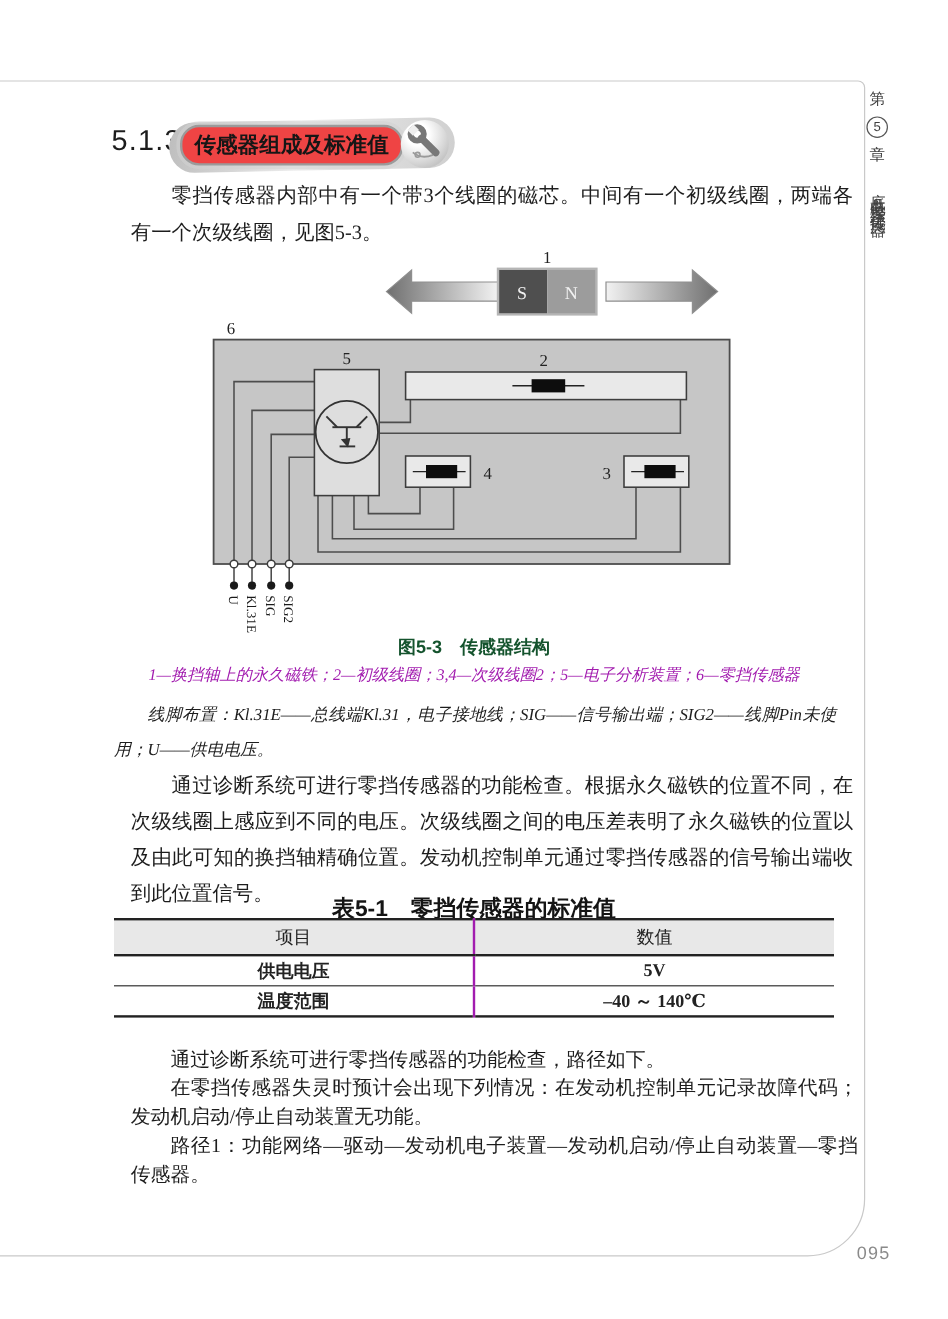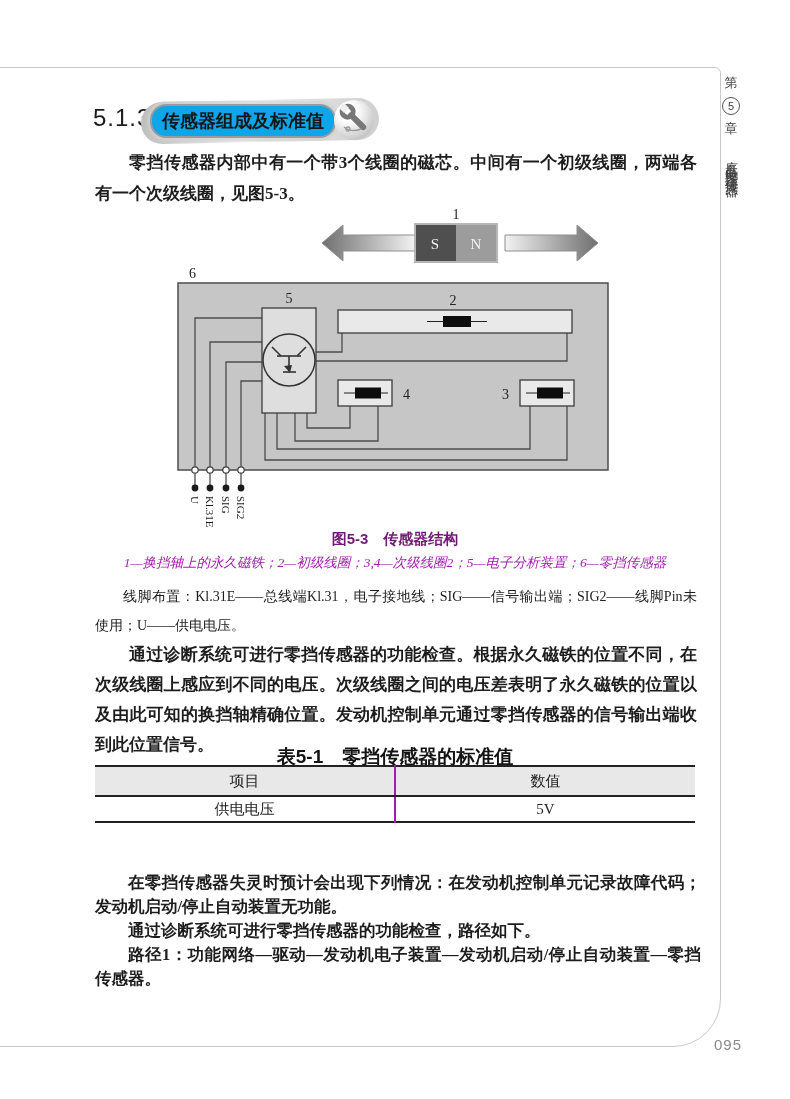--- a/index.html
+++ b/index.html
@@ -26,69 +26,68 @@
   }
   .swoosh{
     left:141px;top:100px;width:238px;height:42px;
     border-radius:22px;
     background:linear-gradient(100deg,#bdbdbd 0%,#ececec 45%,#cfcfcf 100%);
     transform:rotate(-1.2deg);
   }
   .sec-badge{
     left:150px;top:104px;width:182px;height:30px;
     line-height:30px;text-align:center;
-    background:#0ea5e9;
+    background:#ef4444;
     border:2px solid #9b9b9b;border-radius:16px;
     box-shadow:0 0 0 3px rgba(210,210,210,.55);
     font-family:"Liberation Sans","DejaVu Sans",sans-serif;
     font-weight:bold;font-size:18px;color:#161616;
   }
   .tool-circle{
     left:334px;top:100px;width:40px;height:40px;border-radius:50%;
     background:radial-gradient(circle at 35% 30%,#ffffff 25%,#d8d8d8 60%,#a8a8a8 100%);
   }
   
   .para{
-    left:95px;width:602px;
+    left:109px;width:602px;
     font-size:17px;line-height:31px;
     text-align:justify;
-    font-weight:bold;
   }
   .para p{margin:0;text-indent:2em;}
   .fig-caption{
     left:95px;top:530px;width:600px;text-align:center;
     font-family:"Liberation Sans","DejaVu Sans",sans-serif;
-    font-weight:bold;font-size:15px;color:#701a75;
+    font-weight:bold;font-size:15px;color:#14532d;
   }
   .fig-legend{
     left:95px;top:554px;width:600px;text-align:center;
     font-style:italic;font-size:13.5px;color:#a21caf;
   }
   .pin-note{
     left:95px;top:582px;width:602px;
-    font-size:14px;line-height:29px;text-align:justify;
+    font-style:italic;font-size:14px;line-height:29px;text-align:justify;
   }
   .pin-note p{margin:0;text-indent:2em;}
   .mid-block{top:640px;line-height:30px;}
   .tbl-caption{
     left:95px;top:744px;width:600px;text-align:center;
     font-family:"Liberation Sans","DejaVu Sans",sans-serif;
     font-weight:bold;font-size:19px;color:#141414;
   }
   table.std{
     position:absolute;left:95px;top:765px;width:600px;
     border-collapse:collapse;
     border-top:2.5px solid #222;border-bottom:2.5px solid #222;
     font-size:15px;color:#222;
   }
   table.std th{
     background:#e8e8e8;font-weight:normal;height:26px;
     border-bottom:2px solid #222;text-align:center;
   }
-  table.std td{height:22px;text-align:center;border-bottom:1px solid #333;}
+  table.std td{height:22px;text-align:center;border-bottom:1px solid #333;font-weight:bold;}
   table.std tr:last-child td{border-bottom:none;}
   table.std th:first-child,table.std td:first-child{border-right:2px solid #a21caf;width:50%;}
   .final-block{top:871px;width:606px;font-size:16.5px;line-height:24px;}
   
   .side-tab{
     left:721px;top:74px;width:20px;
     display:flex;flex-direction:column;align-items:center;gap:5px;
     color:#3f3f3f;
     font-family:"Liberation Sans","DejaVu Sans",sans-serif;
   }
@@ -239,26 +238,30 @@
     <tr>
       <th>项目</th>
       <th>数值</th>
     </tr>
   </thead>
   <tbody>
     <tr>
       <td>供电电压</td>
       <td>5V</td>
     </tr>
+    <tr>
+      <td>温度范围</td>
+      <td>–40 ～ 140℃</td>
+    </tr>
   </tbody>
 </table>
 
 <div class="abs para final-block">
+  <p>通过诊断系统可进行零挡传感器的功能检查，路径如下。</p>
   <p>在零挡传感器失灵时预计会出现下列情况：在发动机控制单元记录故障代码；发动机启动/停止自动装置无功能。</p>
-  <p>通过诊断系统可进行零挡传感器的功能检查，路径如下。</p>
   <p>路径1：功能网络—驱动—发动机电子装置—发动机启动/停止自动装置—零挡传感器。</p>
 </div>
 
 <div class="abs side-tab">
   <span class="zi">第</span>
   <span class="chap-circle">5</span>
   <span class="zi">章</span>
   <span class="side-title">底盘电控系统传感器</span>
 </div>
 

